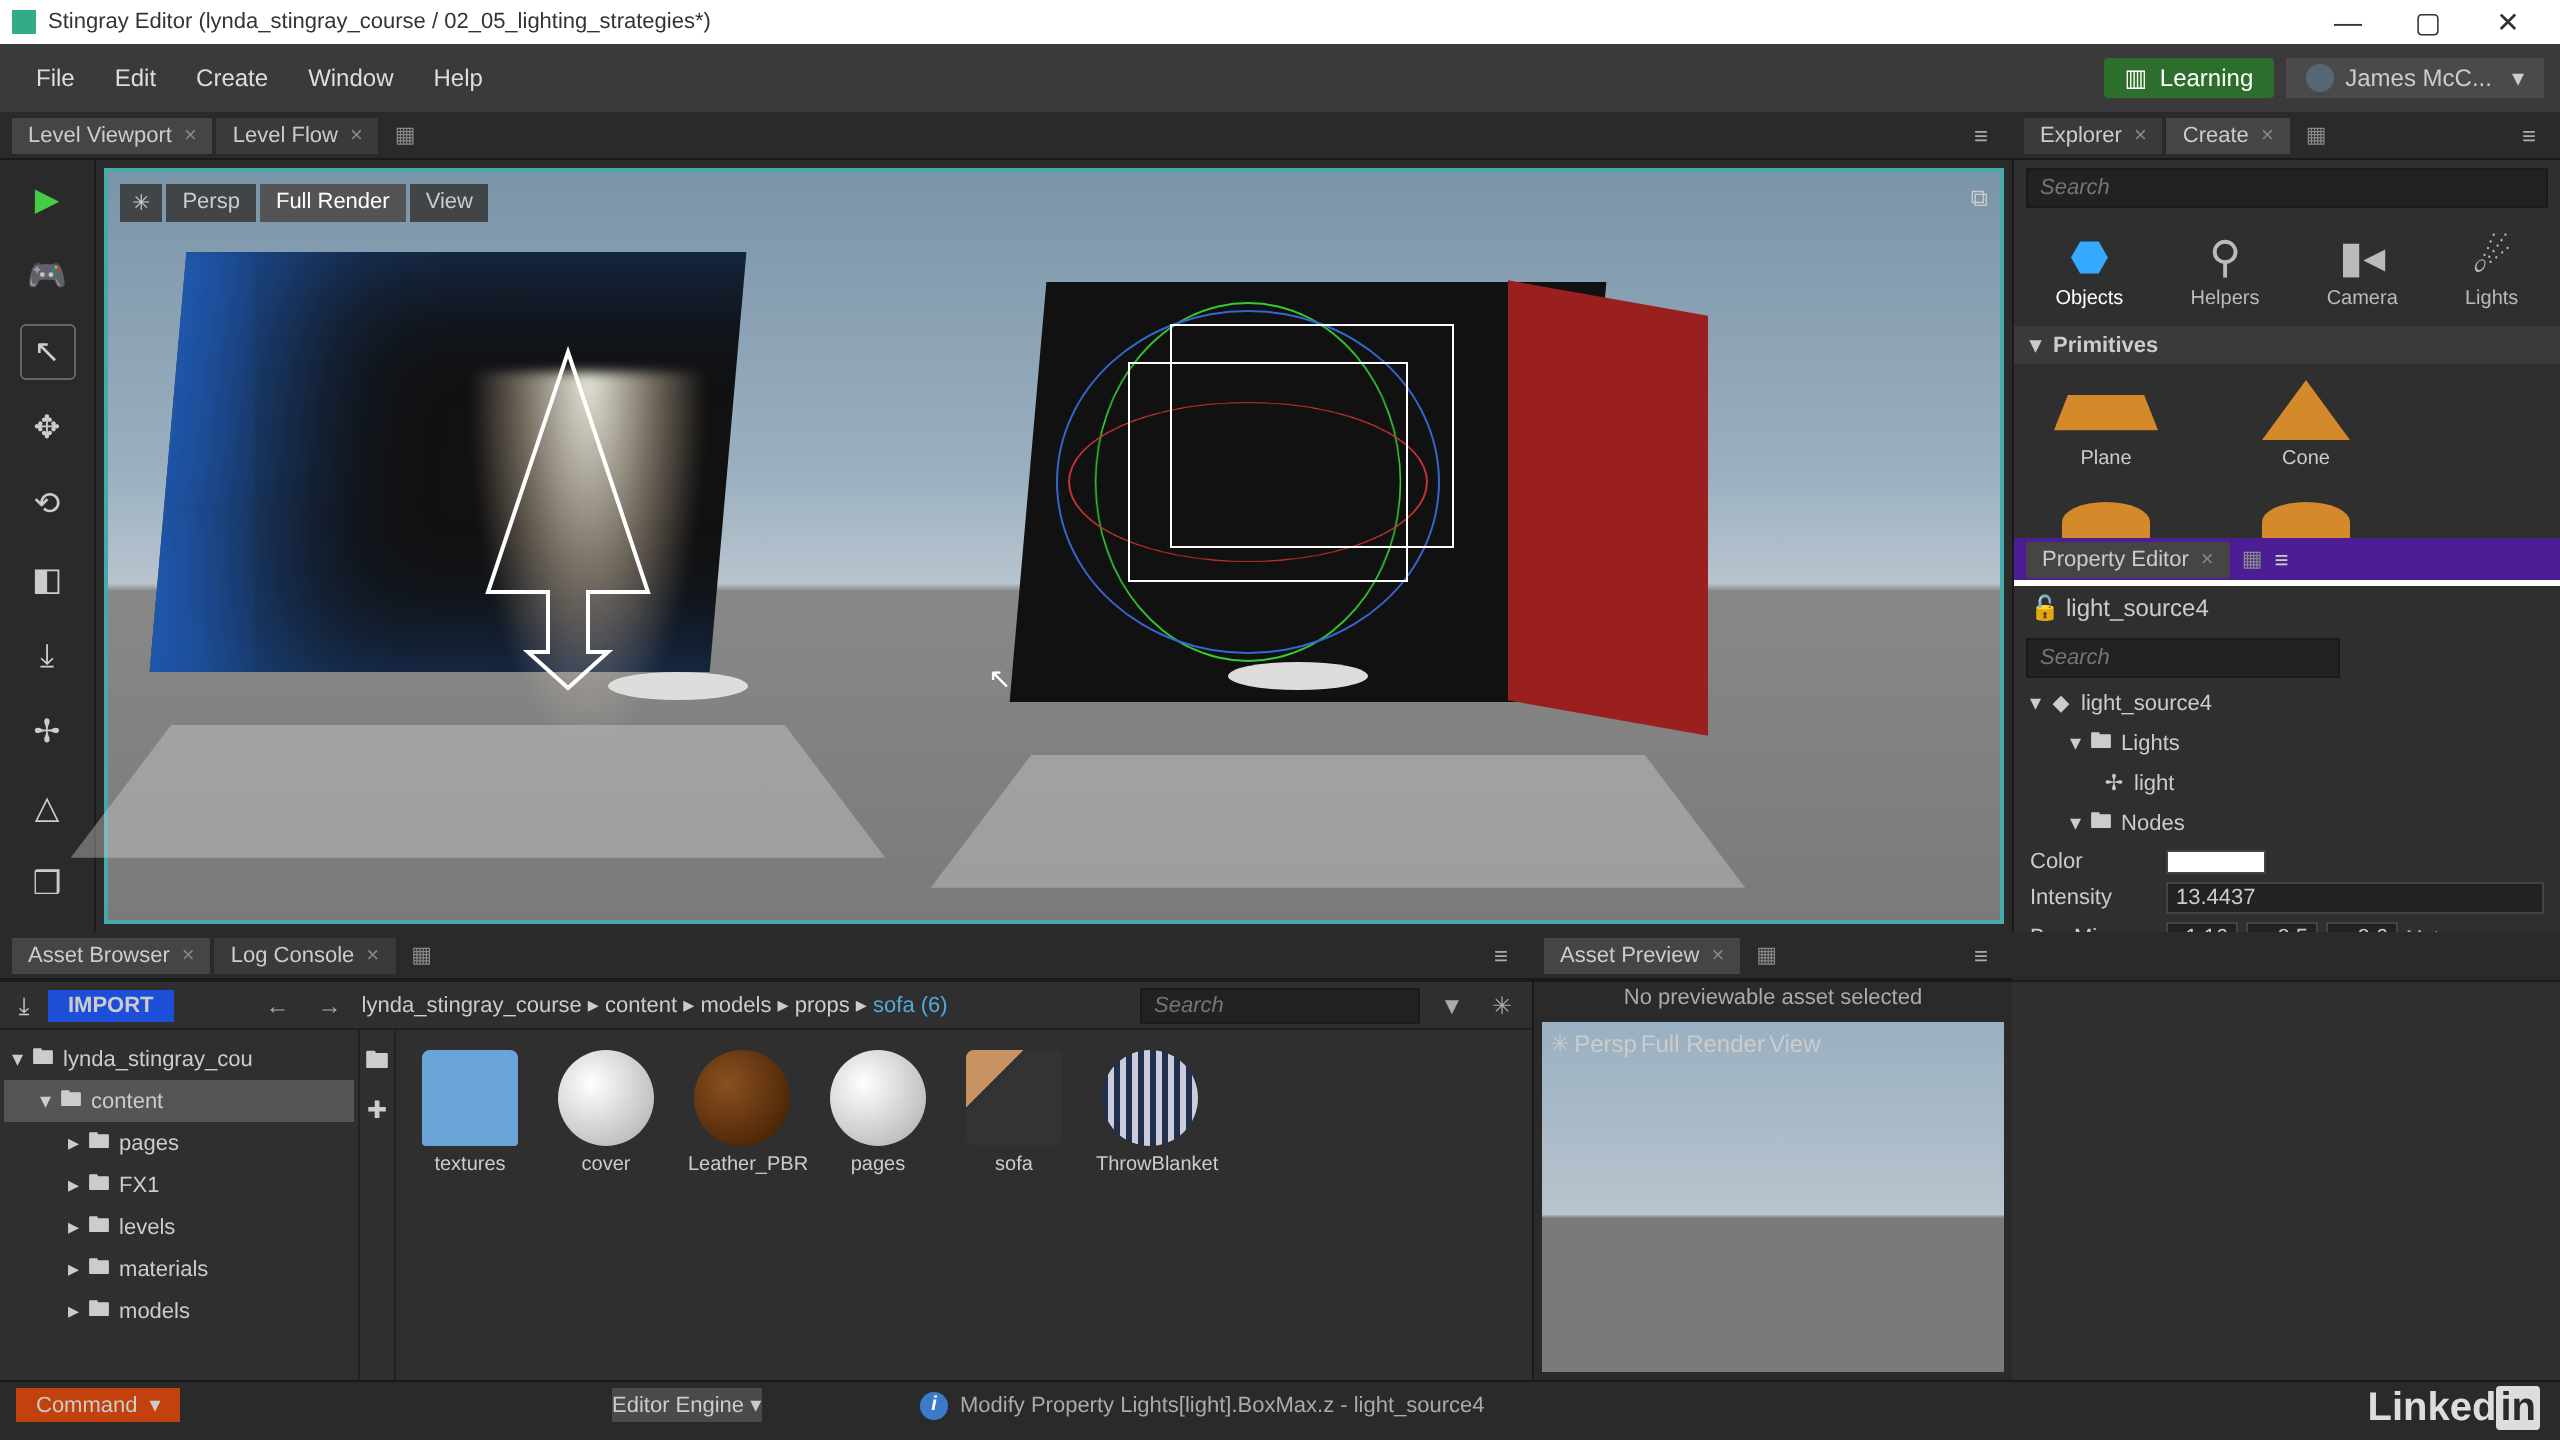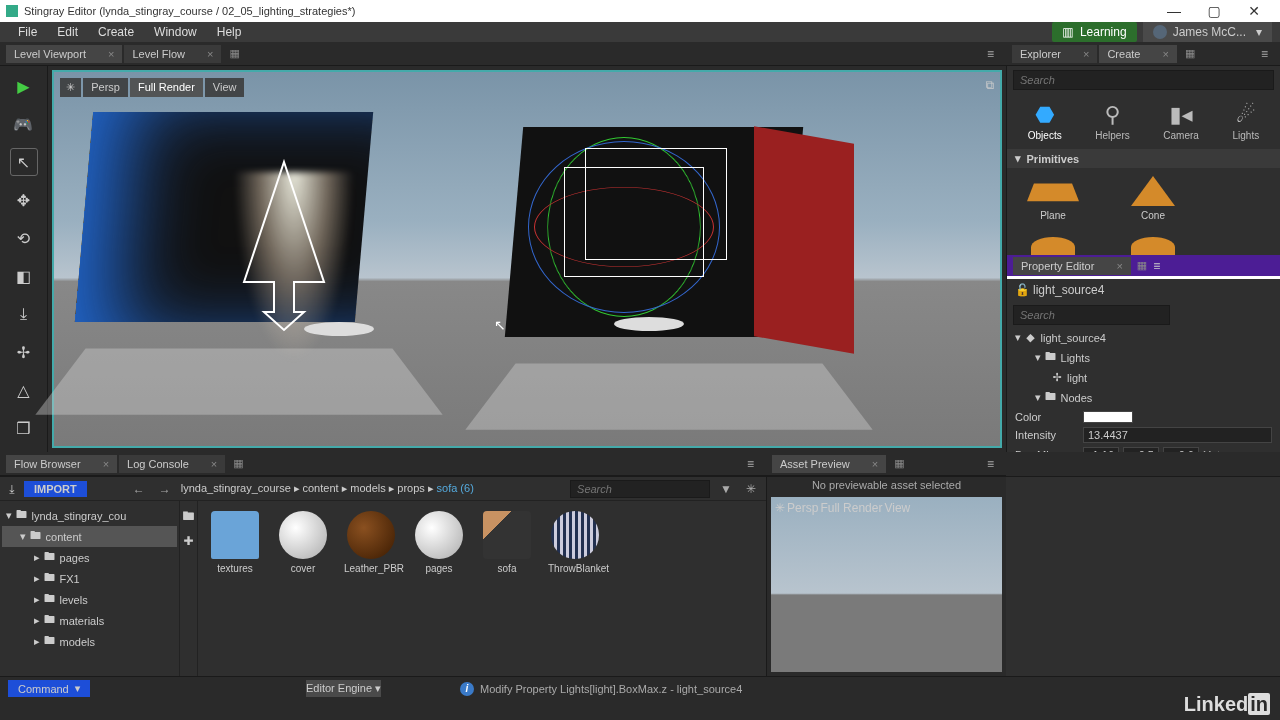--- a/index.html
+++ b/index.html
@@ -5,31 +5,31 @@
 * { margin: 0; padding: 0; box-sizing: border-box; font-family: "Segoe UI", Arial, sans-serif; }
 body { background: #2a2a2a; color: #ccc; font-size: 12px; width: 1280px; height: 720px; overflow: hidden; position: relative; }
 
 
 .titlebar { height: 22px; background: #fff; color: #333; display: flex; align-items: center; padding: 0 6px; font-size: 11px; }
 .titlebar .logo { width: 12px; height: 12px; background: #3a8; margin-right: 6px; }
 .titlebar .spacer { flex: 1; }
 .titlebar .wbtn { width: 40px; height: 22px; display: flex; align-items: center; justify-content: center; color: #333; font-size: 14px; }
 
 
-.menubar { height: 20px; background: #3a3a3a; display: flex; align-items: center; padding: 0 8px; }
+.menubar { height: 34px; background: #3a3a3a; display: flex; align-items: center; padding: 0 8px; }
 .menubar .mitem { padding: 4px 10px; color: #ddd; }
 .menubar .spacer { flex: 1; }
 .menubar .learning { background: #2c6e2c; color: #fff; padding: 3px 10px; border-radius: 2px; display: flex; align-items: center; gap: 6px; }
 .menubar .user { background: #4a4a4a; padding: 3px 10px; margin-left: 6px; display: flex; align-items: center; gap: 6px; }
 .menubar .user .av { width: 14px; height: 14px; background: #567; border-radius: 50%; }
 .menubar .user::after { content: "▾"; margin-left: 4px; }
 
 
 .tabrow { height: 24px; background: #2a2a2a; border-bottom: 1px solid #1a1a1a; display: flex; align-items: center; padding: 0 6px; gap: 2px; }
-.tab { padding: 3px 8px; background: #3a3a3a; display: flex; align-items: center; gap: 22px; font-size: 11px; }
+.tab { padding: 3px 8px; background: #3a3a3a; display: flex; align-items: center; gap: 6px; font-size: 11px; }
 .tab.active { background: #454545; }
 .tab .x { color: #888; }
 .tab.add { background: transparent; padding: 3px 6px; color: #888; }
 .tabrow .spacer { flex: 1; }
 .tabrow .menu-icon { color: #aaa; padding: 0 6px; }
 
 
 .main { display: flex; height: 386px; }
 .leftbar { width: 48px; background: #2a2a2a; border-right: 1px solid #1a1a1a; display: flex; flex-direction: column; align-items: center; padding-top: 6px; gap: 10px; }
 .leftbar .tool { width: 28px; height: 28px; display: flex; align-items: center; justify-content: center; color: #ccc; font-size: 16px; border-radius: 3px; }
@@ -117,21 +117,21 @@
 .thumb .img.blanket { background: linear-gradient(135deg, #c89262 30%, transparent 30%), #333; }
 .thumb .img.stripe { background: repeating-linear-gradient(90deg, #223050, #223050 3px, #ccd 3px, #ccd 6px); border-radius: 50%; }
 
 .assetpreview { width: 240px; border-left: 1px solid #1a1a1a; display: flex; flex-direction: column; }
 .ap-view { flex: 1; background: linear-gradient(#9ab0c0 0%, #b8c4ce 55%, #7a7a7a 56%, #7a7a7a 100%); position: relative; margin: 4px; }
 .ap-toolbar { position: absolute; top: 4px; left: 4px; display: flex; gap: 2px; }
 .ap-msg { text-align: center; font-size: 11px; color: #aaa; padding: 2px; }
 
 
 .statusbar { height: 24px; background: #2a2a2a; border-top: 1px solid #1a1a1a; display: flex; align-items: center; padding: 0 8px; gap: 12px; font-size: 11px; }
-.statusbar .cmd { background: #1d4ed8; padding: 2px 10px; display: flex; align-items: center; gap: 6px; }
+.statusbar .cmd { background: #c2410c; padding: 2px 10px; display: flex; align-items: center; gap: 6px; }
 .statusbar .cmd::after { content: "▾"; }
 .statusbar .engine { background: #4a4a4a; padding: 2px 0; position: absolute; left: 306px; }
 .statusbar .engine::after { content: " ▾"; }
 .statusbar .msg { position: absolute; left: 460px; color: #aaa; display: flex; align-items: center; gap: 6px; }
 .statusbar .info-i { width: 14px; height: 14px; border-radius: 50%; background: #3a7ac8; color: #fff; display: inline-flex; align-items: center; justify-content: center; font-size: 10px; font-style: italic; font-weight: bold; }
 .linkedin { position: absolute; right: 10px; bottom: 4px; font-size: 20px; font-weight: bold; color: #ddd; }
 .linkedin .in { background: #ddd; color: #2a2a2a; padding: 0 2px; border-radius: 2px; }
 
 .ic { display: inline-block; width: 12px; text-align: center; }
 </style>
@@ -325,21 +325,21 @@
       
       
       
     </div>
   </div>
 </div>
 
 <div style="display:flex">
   <div class="tabrow" style="flex:1">
     <div class="tab active">
-        <span>Flow Browser</span>
+        <span>Asset Browser</span>
         <span class="x">×</span>
       </div>
     <div class="tab">
         <span>Log Console</span>
         <span class="x">×</span>
       </div>
     <div class="tab add">▦</div>
     <div class="spacer"></div>
     <div class="menu-icon">≡</div>
   </div>

